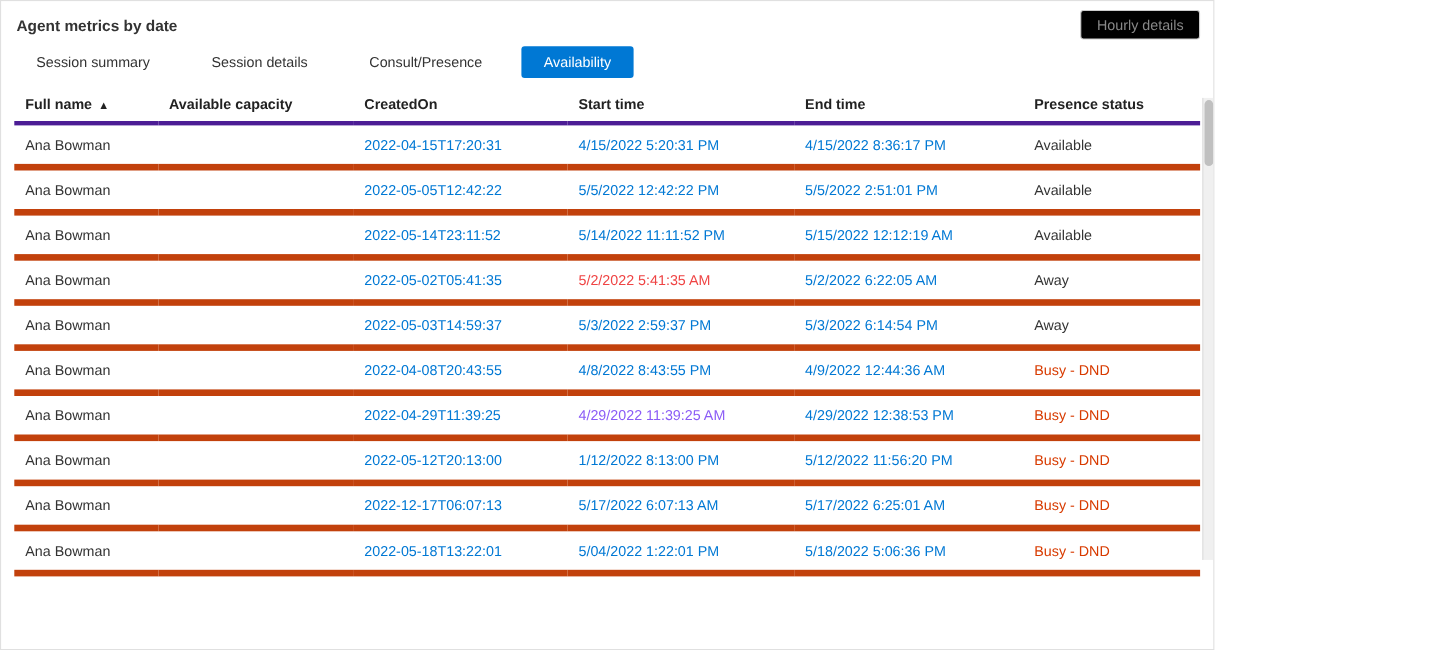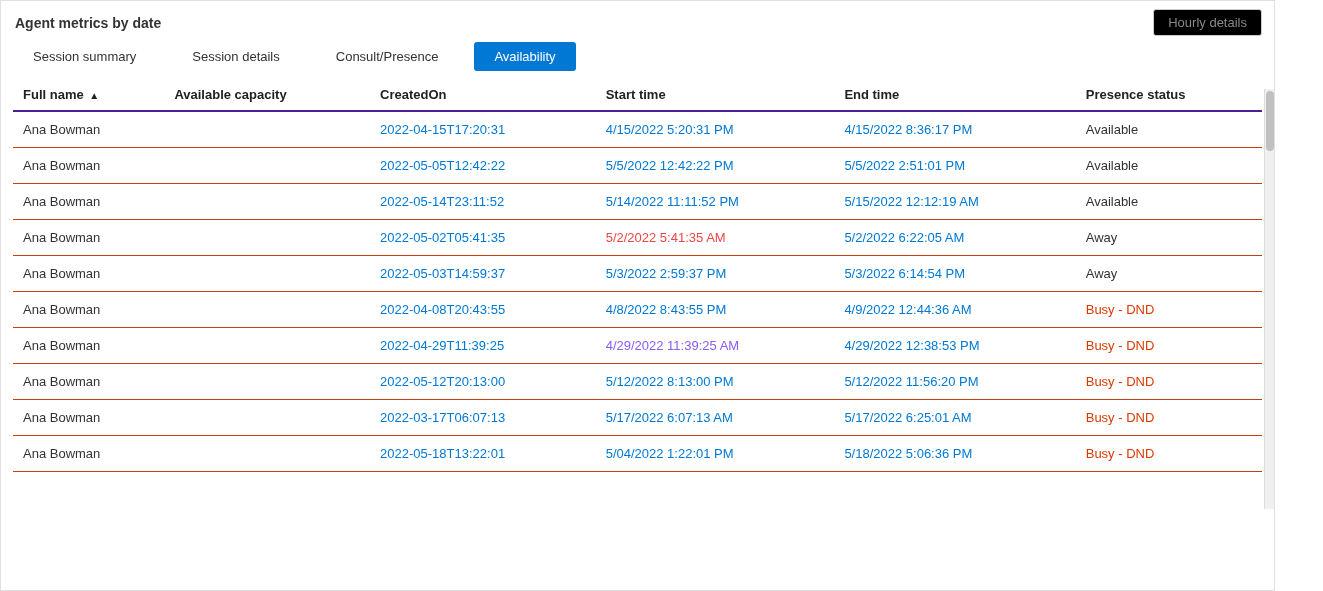--- a/index.html
+++ b/index.html
@@ -4,21 +4,21 @@
   <style>
     * { box-sizing: border-box; margin: 0; padding: 0; }
     body {
       font-family: 'Segoe UI', Arial, sans-serif;
       font-size: 13px;
       background: #fff;
       color: #333;
     }
 
     .page-container {
-      width: 1275px;
+      width: 1104px;
       min-height: 591px;
       background: #fff;
       border: 1px solid #e0e0e0;
       display: flex;
       flex-direction: column;
     }
 
     .top-bar {
       display: flex;
       align-items: center;
@@ -128,42 +128,42 @@
       padding: 0 12px;
       margin-top: 8px;
     }
 
     table {
       width: 100%;
       border-collapse: collapse;
     }
 
     thead tr {
-      border-bottom: 2px solid #4c1d95;
+      border-bottom: 4px solid #4c1d95;
     }
 
     th {
       text-align: left;
       padding: 8px 10px;
       font-weight: 600;
       font-size: 13px;
       color: #222;
       white-space: nowrap;
     }
 
     th .sort-arrow {
       display: inline-block;
       font-size: 10px;
       margin-left: 2px;
     }
 
     td {
       padding: 10px 10px;
       font-size: 13px;
-      border-bottom: 1px solid #c2410c;
+      border-bottom: 6px solid #c2410c;
       color: #333;
     }
 
     .scrollbar-right {
       position: absolute;
       right: 0;
       top: 88px;
       width: 10px;
       height: 420px;
       background: #f0f0f0;
@@ -280,28 +280,28 @@
             <td></td>
             <td style="color: rgb(0, 120, 212);">2022-04-29T11:39:25</td>
             <td style="color: #8b5cf6;">4/29/2022 11:39:25 AM</td>
             <td style="color: rgb(0, 120, 212);">4/29/2022 12:38:53 PM</td>
             <td style="color: rgb(216, 59, 1);">Busy - DND</td>
           </tr>
           <tr>
             <td>Ana Bowman</td>
             <td></td>
             <td style="color: rgb(0, 120, 212);">2022-05-12T20:13:00</td>
-            <td style="color: rgb(0, 120, 212);">5/12/2022 8:13:00 PM</td>
+            <td style="color: rgb(0, 120, 212);">1/12/2022 8:13:00 PM</td>
             <td style="color: rgb(0, 120, 212);">5/12/2022 11:56:20 PM</td>
             <td style="color: rgb(216, 59, 1);">Busy - DND</td>
           </tr>
           <tr>
             <td>Ana Bowman</td>
             <td></td>
-            <td style="color: rgb(0, 120, 212);">2022-03-17T06:07:13</td>
+            <td style="color: rgb(0, 120, 212);">2022-12-17T06:07:13</td>
             <td style="color: rgb(0, 120, 212);">5/17/2022 6:07:13 AM</td>
             <td style="color: rgb(0, 120, 212);">5/17/2022 6:25:01 AM</td>
             <td style="color: rgb(216, 59, 1);">Busy - DND</td>
           </tr>
           <tr>
             <td>Ana Bowman</td>
             <td></td>
             <td style="color: rgb(0, 120, 212);">2022-05-18T13:22:01</td>
             <td style="color: rgb(0, 120, 212);">5/04/2022 1:22:01 PM</td>
             <td style="color: rgb(0, 120, 212);">5/18/2022 5:06:36 PM</td>

